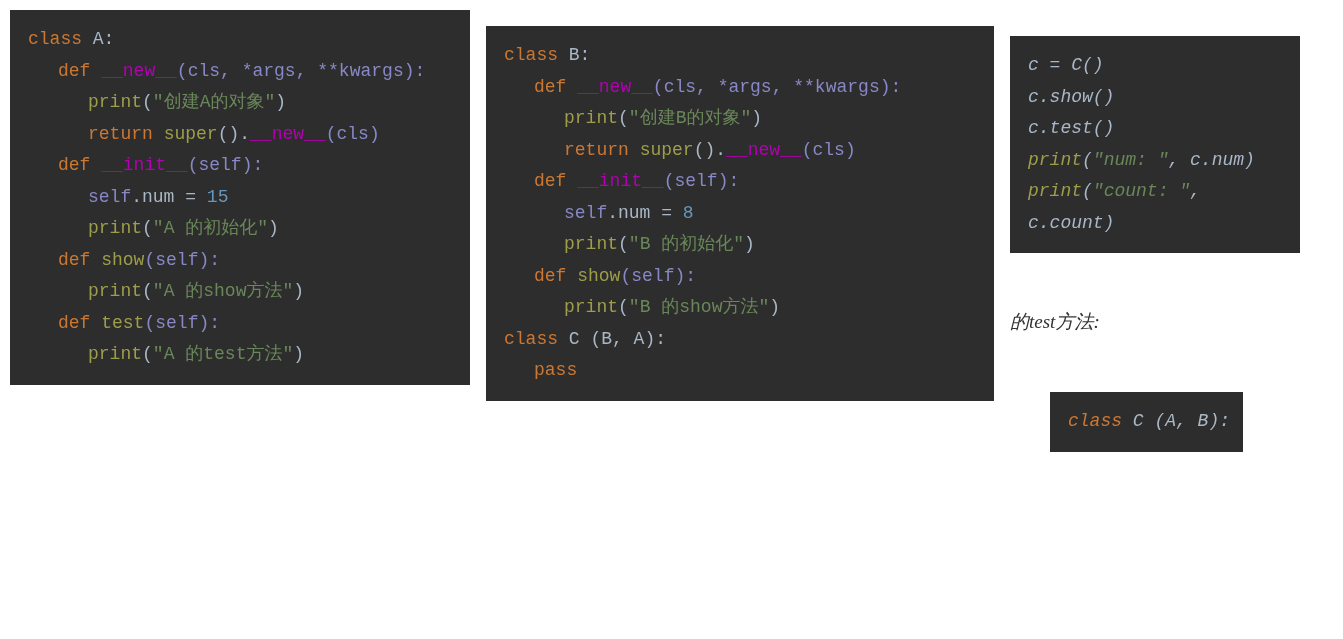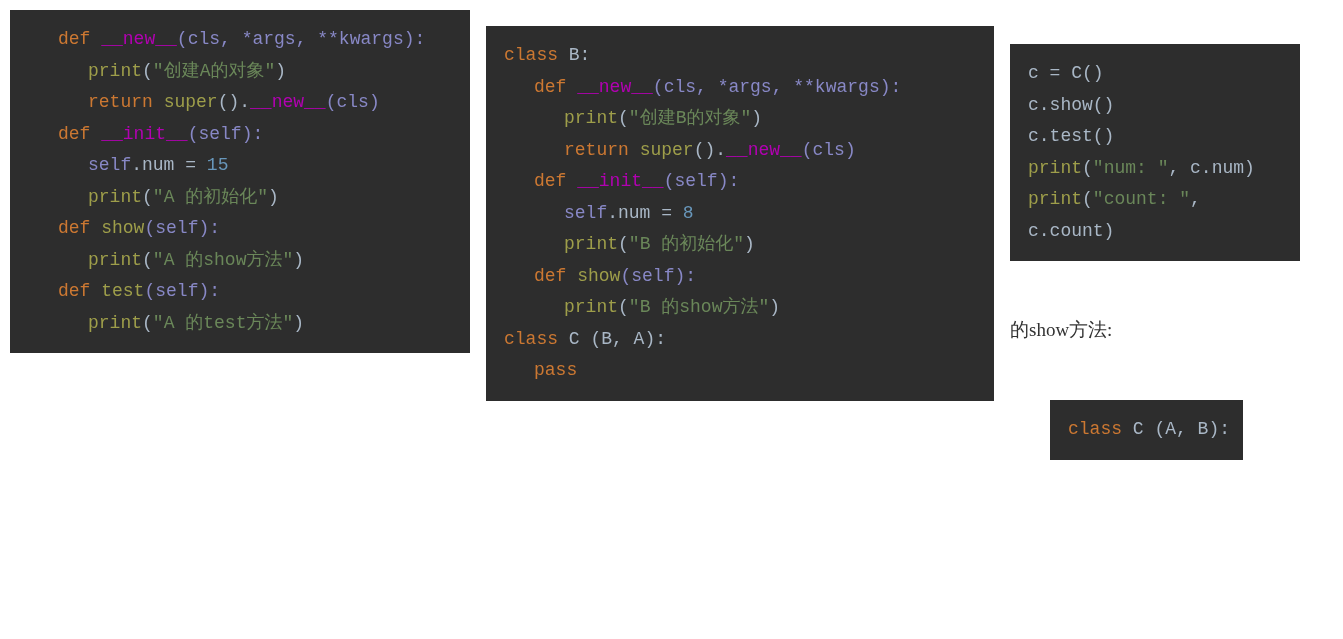--- a/index.html
+++ b/index.html
@@ -18,21 +18,21 @@
       padding: 14px 18px;
       color: #d4d4d4;
     }
     .col {
       display: flex;
       flex-direction: column;
       gap: 16px;
     }
     .block1 { width: 460px; }
     .block2 { width: 508px; margin-top: 16px; }
-    .col3 { width: 290px; margin-top: 34px; }
+    .col3 { width: 290px; margin-top: 26px; font-style: italic; }
     .block3 { width: 100%; }
     .block4 { width: 193px; margin-left: 40px; margin-top: 30px; }
     .caption {
       color: #333;
       font-family: "SimSun", serif;
       font-size: 19px;
       margin-top: 36px;
       margin-bottom: 8px;
     }
     .watermark {
@@ -54,20 +54,21 @@
     .num { color: #6897bb; }
     .paren { color: #a9b7c6; }
     .in1 { padding-left: 30px; display: inline-block; }
     .in2 { padding-left: 60px; display: inline-block; }
     .line { display: block; white-space: pre; }
   </style>
 </head>
 <body>
 
 <div class="code-block block1">
+  <span class="line"><span class="kw-orange">class </span><span class="class-name">A:</span></span>
   <span class="line"><span class="in1"><span class="kw-orange">def </span><span class="dunder">__new__</span><span class="param-purple">(cls, *args, **kwargs):</span></span></span>
   <span class="line"><span class="in2"><span class="call-green">print</span><span class="paren">(</span><span class="str">"创建A的对象"</span><span class="paren">)</span></span></span>
   <span class="line"><span class="in2"><span class="kw-orange">return </span><span class="call-green">super</span><span class="plain">().</span><span class="dunder">__new__</span><span class="param-purple">(cls)</span></span></span>
   <span class="line"><span class="in1"><span class="kw-orange">def </span><span class="dunder">__init__</span><span class="param-purple">(self):</span></span></span>
   <span class="line"><span class="in2"><span class="param-self">self</span><span class="plain">.num = </span><span class="num">15</span></span></span>
   <span class="line"><span class="in2"><span class="call-green">print</span><span class="paren">(</span><span class="str">"A 的初始化"</span><span class="paren">)</span></span></span>
   <span class="line"><span class="in1"><span class="kw-orange">def </span><span class="call-green">show</span><span class="param-purple">(self):</span></span></span>
   <span class="line"><span class="in2"><span class="call-green">print</span><span class="paren">(</span><span class="str">"A 的show方法"</span><span class="paren">)</span></span></span>
   <span class="line"><span class="in1"><span class="kw-orange">def </span><span class="call-green">test</span><span class="param-purple">(self):</span></span></span>
   <span class="line"><span class="in2"><span class="call-green">print</span><span class="paren">(</span><span class="str">"A 的test方法"</span><span class="paren">)</span></span></span>
@@ -90,19 +91,19 @@
 <div class="col col3">
   <div class="code-block block3">
     <span class="line"><span class="plain">c = C()</span></span>
     <span class="line"><span class="plain">c.show()</span></span>
     <span class="line"><span class="plain">c.test()</span></span>
     <span class="line"><span class="call-green">print</span><span class="paren">(</span><span class="str">"num: "</span><span class="plain">, c.num)</span></span>
     <span class="line"><span class="call-green">print</span><span class="paren">(</span><span class="str">"count: "</span><span class="plain">, </span></span>
     <span class="line"><span class="plain">c.count)</span></span>
   </div>
 
-  <div class="caption">的show方法:</div>
+  <div class="caption">的test方法:</div>
 
   <div class="code-block block4">
     <span class="line"><span class="kw-orange">class </span><span class="class-name">C (A, B):</span></span>
   </div>
 
 </div>
 
 </body></html>

